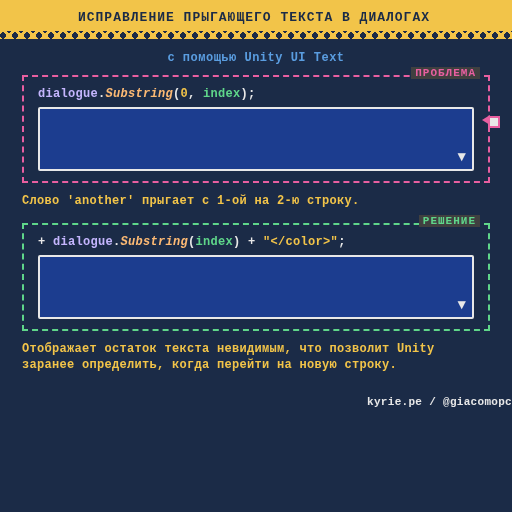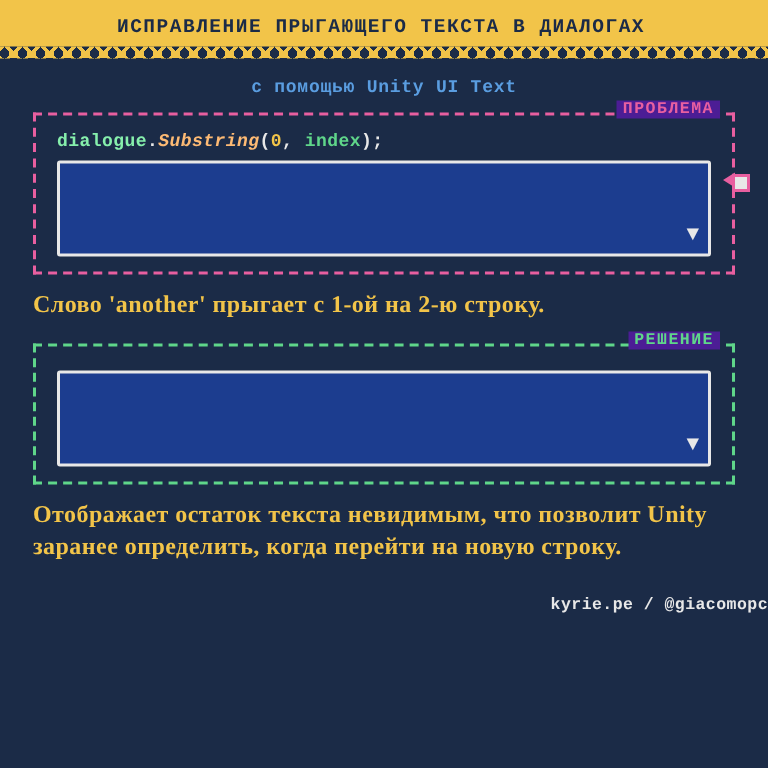--- a/index.html
+++ b/index.html
@@ -47,37 +47,37 @@
     margin: 6px 0 10px 0;
     letter-spacing: 0.5px;
   }
   .index-line {
     text-align: center;
     margin-bottom: 14px;
   }
   .tok-green { color: #5fd68a; }
   .tok-white { color: #e8e8e8; }
   .tok-yellow { color: #f2c449; }
-  .tok-cyan { color: #86efac; }
+  .tok-cyan { color: #c4b5fd; }
   .tok-pink { color: #fdba74; font-style: italic; }
 
   .panel {
     border: 2px dashed;
     padding: 10px 14px 10px 14px;
     position: relative;
     margin-bottom: 10px;
   }
   .panel.problem { border-color: #e85fa0; }
   .panel.solution { border-color: #5fd68a; }
   .panel-label {
     position: absolute;
     top: -10px;
     right: 8px;
     padding: 0 4px;
-    background: #4c1d95;
+    background: #404040;
     letter-spacing: 1px;
     font-size: 11px;
   }
   .panel.problem .panel-label { color: #e85fa0; }
   .panel.solution .panel-label { color: #5fd68a; }
 
   .code-line {
     font-size: 12px;
     white-space: pre;
     margin-bottom: 4px;
@@ -121,25 +121,24 @@
     content: "";
     position: absolute;
     left: 6px; top: 3px;
     width: 8px; height: 8px;
     background: #e8e8e8;
     border: 2px solid #e85fa0;
   }
 
   .caption {
     color: #f2c449;
-    font-size: 16px;
+    font-size: 12px;
     margin: 4px 0 14px 0;
     letter-spacing: 0.3px;
     line-height: 1.35;
-    font-family: Liberation Serif, serif;
   }
   .credit {
     color: #e8e8e8;
     text-align: right;
     font-size: 11px;
     margin-top: 4px;
     letter-spacing: 0.3px;
   }
 </style>
 </head>
@@ -163,20 +162,21 @@
         <span class="advance">▼</span>
       </div>
       <div class="pointer"></div>
     </div>
   </div>
 
   <div class="caption">Слово 'another' прыгает с 1-ой на 2-ю строку.</div>
 
   <div class="panel solution">
     <div class="panel-label">РЕШЕНИЕ</div>
+    <div class="code-line"><span class="tok-white">+ </span><span class="tok-cyan">dialogue</span><span class="tok-white">.</span><span class="tok-pink">Substring</span><span class="tok-white">(</span><span class="tok-green">index</span><span class="tok-white">) + </span><span class="tok-yellow">"&lt;/color&gt;"</span><span class="tok-white">;</span></div>
     <div class="textbox-wrap">
       <div class="textbox">
         <span class="advance">▼</span>
       </div>
     </div>
   </div>
 
   <div class="caption">Отображает остаток текста невидимым, что позволит Unity заранее определить, когда перейти на новую строку.</div>
 
 </div>

